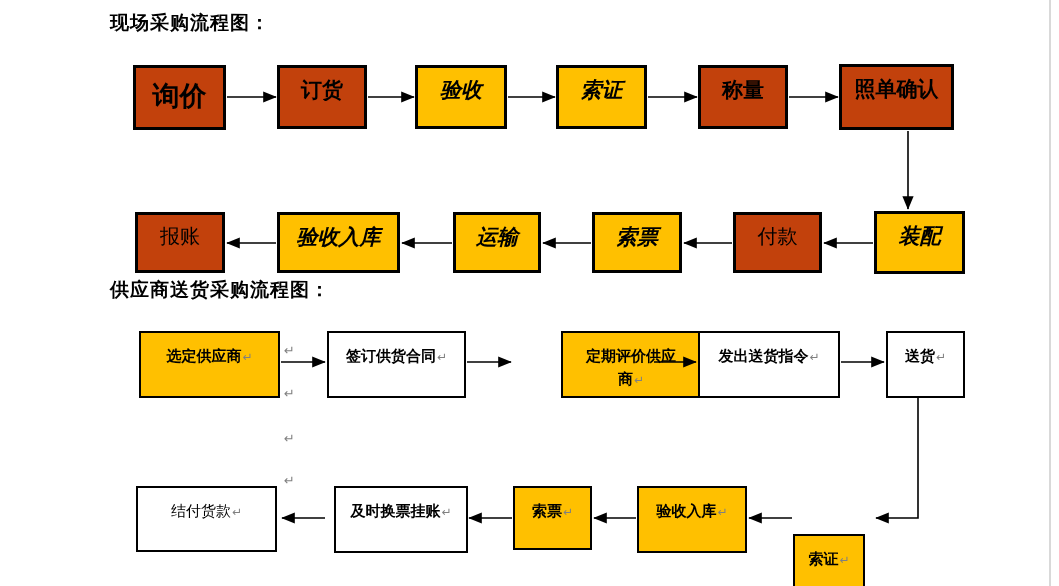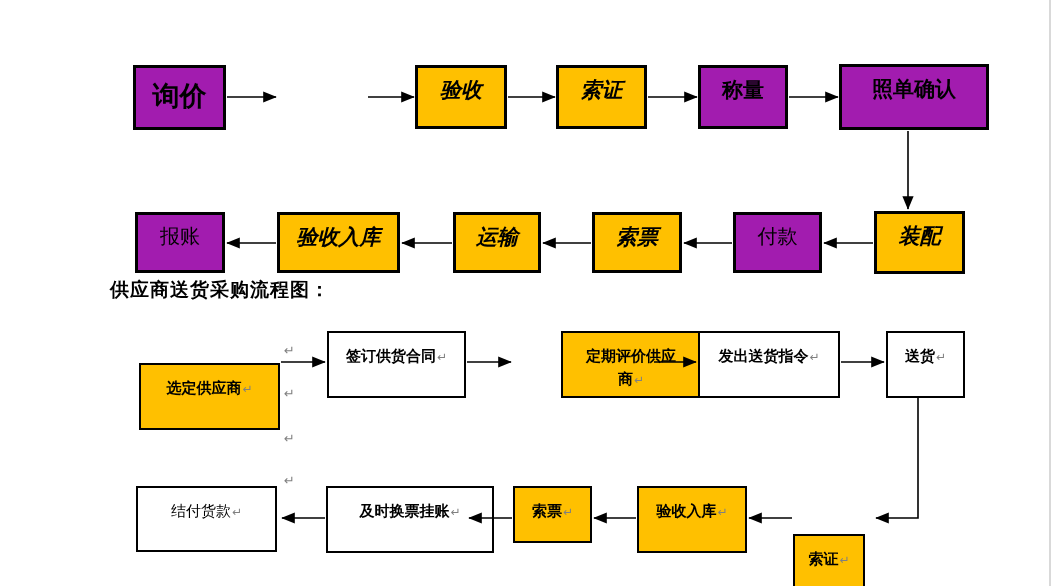--- a/index.html
+++ b/index.html
@@ -15,21 +15,21 @@
   .flow-title {
     position: absolute;
     font-size: 19px;
     font-weight: bold;
     letter-spacing: 1px;
     white-space: nowrap;
   }
   .box {
     position: absolute;
     box-sizing: border-box;
-    background: #a21caf;
+    background: #c2410c;
     border: 3px solid #000000;
     display: flex;
     align-items: flex-start;
     justify-content: center;
     padding-top: 9px;
     font-weight: bold;
     font-size: 21px;
     line-height: 1.25;
     text-align: center;
   }
@@ -74,35 +74,39 @@
     width: 2px;
     height: 586px;
     background: #d9d9d9;
   }
 </style>
 </head>
 <body>
 
 <div id="canvas">
 
+  <div class="flow-title" style="left:110px; top:10px;">现场采购流程图：</div>
   <div class="flow-title" style="left:110px; top:277px;">供应商送货采购流程图：</div>
 
   <div class="box fs-lg" style="left:133px; top:65px; width:93px; height:65px;">
     <span>询价</span>
+  </div>
+  <div class="box" style="left:277px; top:65px; width:90px; height:64px;">
+    <span>订货</span>
   </div>
   <div class="box yellow" style="left:415px; top:65px; width:92px; height:64px;">
     <span>验收</span>
   </div>
   <div class="box yellow" style="left:556px; top:65px; width:91px; height:64px;">
     <span>索证</span>
   </div>
   <div class="box" style="left:698px; top:65px; width:90px; height:64px;">
     <span>称量</span>
   </div>
-  <div class="box" style="left:839px; top:64px; width:150px; height:66px;">
+  <div class="box" style="left:839px; top:64px; width:115px; height:66px;">
     <span>照单确认</span>
   </div>
 
   <div class="box fw-n" style="left:135px; top:212px; width:90px; height:61px;">
     <span>报账</span>
   </div>
   <div class="box yellow" style="left:277px; top:212px; width:123px; height:61px;">
     <span>验收入库</span>
   </div>
   <div class="box yellow" style="left:453px; top:212px; width:88px; height:61px;">
@@ -111,43 +115,43 @@
   <div class="box yellow" style="left:592px; top:212px; width:90px; height:61px;">
     <span>索票</span>
   </div>
   <div class="box fw-n" style="left:733px; top:212px; width:89px; height:61px;">
     <span>付款</span>
   </div>
   <div class="box yellow" style="left:874px; top:211px; width:91px; height:63px;">
     <span>装配</span>
   </div>
 
-  <div class="box2 yellow" style="left:139px; top:331px; width:141px; height:67px;margin-top:32px;">
+  <div class="box2 yellow" style="left:139px; top:331px; width:141px; height:67px;">
     <span class="txt"><span>选定供应商</span><span class="pil">↵</span></span>
   </div>
   <div class="box2" style="left:327px; top:331px; width:139px; height:67px;">
     <span class="txt"><span>签订供货合同</span><span class="pil">↵</span></span>
   </div>
   <div class="box2 yellow narrow" style="left:513px; top:331px; width:140px; height:67px;margin-left:48px;">
     <span class="txt"><span>定期评价供应商</span><span class="pil">↵</span></span>
   </div>
   <div class="box2" style="left:698px; top:331px; width:142px; height:67px;">
     <span class="txt"><span>发出送货指令</span><span class="pil">↵</span></span>
   </div>
   <div class="box2" style="left:886px; top:331px; width:79px; height:67px;">
     <span class="txt"><span>送货</span><span class="pil">↵</span></span>
   </div>
 
   <div class="box2 fw-n" style="left:136px; top:486px; width:141px; height:66px;">
     <span class="txt"><span>结付货款</span><span class="pil">↵</span></span>
   </div>
-  <div class="box2" style="left:326px; top:486px; width:168px; height:67px;text-align:center;">
+  <div class="box2" style="left:334px; top:486px; width:134px; height:67px;text-align:center;">
     <span class="txt"><span>及时换票挂账</span><span class="pil">↵</span></span>
   </div>
-  <div class="box2 yellow" style="left:513px; top:486px; width:79px; height:57px;">
+  <div class="box2 yellow" style="left:513px; top:486px; width:79px; height:64px;">
     <span class="txt"><span>索票</span><span class="pil">↵</span></span>
   </div>
   <div class="box2 yellow" style="left:637px; top:486px; width:110px; height:67px;">
     <span class="txt"><span>验收入库</span><span class="pil">↵</span></span>
   </div>
   <div class="box2 yellow" style="left:793px; top:486px; width:72px; height:67px;margin-top:48px;">
     <span class="txt"><span>索证</span><span class="pil">↵</span></span>
   </div>
 
   <span class="float-pil" style="left:284px; top:344px;">↵</span>

